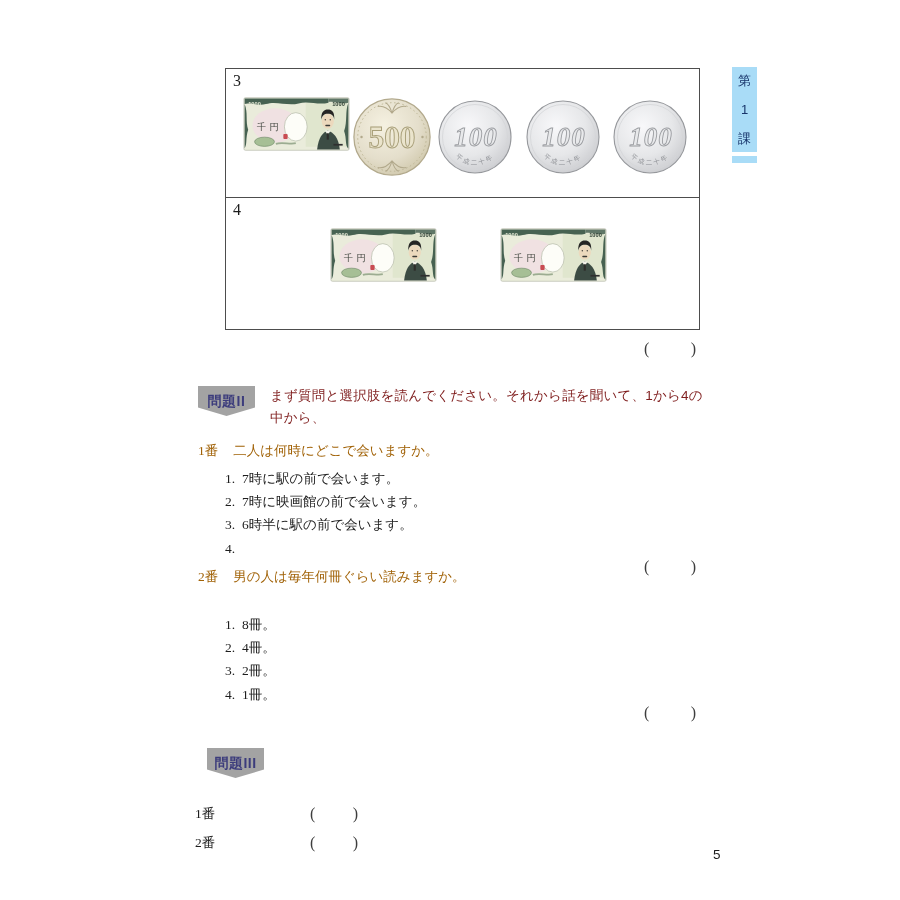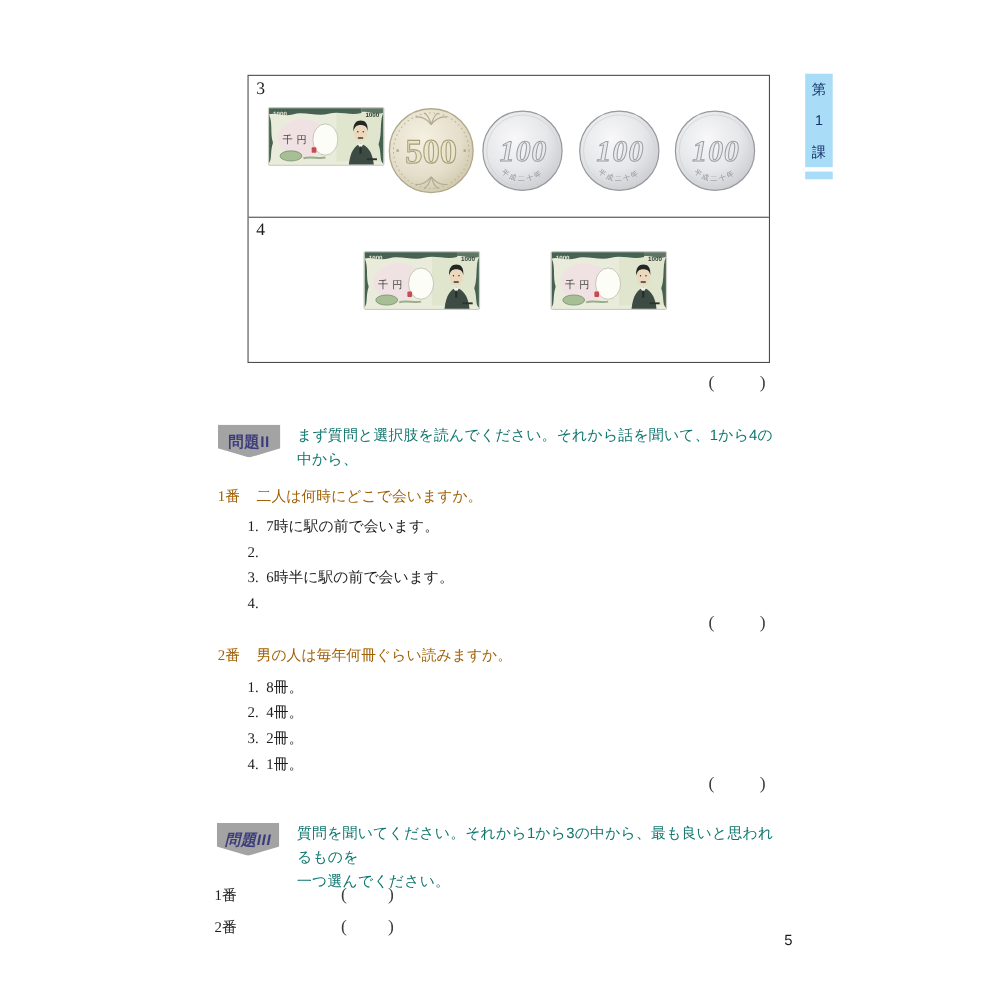--- a/index.html
+++ b/index.html
@@ -38,21 +38,21 @@
     position:absolute; left:198px; width:57px; height:30px;
     background:#a3a3a3; color:#3c3c7c;
     clip-path:polygon(0 0, 100% 0, 100% 72%, 50% 100%, 0 72%);
     display:flex; justify-content:center; align-items:center;
     font-size:14px; font-weight:bold; letter-spacing:0.5px;
   }
   .ribbon span { line-height:20px; }
 
   .instructions {
     position:absolute; left:270px; width:440px;
-    font-size:13.5px; line-height:21.5px; color:#0f766e; letter-spacing:0.2px;
+    font-size:13.5px; line-height:21.5px; color:#7f1d1d; letter-spacing:0.2px;
   }
 
   .q-line {
     position:absolute; left:198px; font-size:13.5px; color:#a16207;
     font-family:"Liberation Serif","DejaVu Serif",serif;
   }
   .q-line .q-num { margin-right:15px; }
 
   .opt-list { position:absolute; left:225px; }
   .opt-row {
@@ -206,35 +206,36 @@
   <div class="q-line" style="top:442px;">
     <span class="q-num">1番</span><span>二人は何時にどこで会いますか。</span>
   </div>
   <div class="opt-list" style="top:467px;">
     <div class="opt-row">
         <span class="opt-num">1.</span>
         <span>7時に駅の前で会います。</span>
       </div>
     <div class="opt-row">
         <span class="opt-num">2.</span>
+        <span>7時に映画館の前で会います。</span>
       </div>
     <div class="opt-row">
         <span class="opt-num">3.</span>
         <span>6時半に駅の前で会います。</span>
       </div>
     <div class="opt-row">
         <span class="opt-num">4.</span>
       </div>
   </div>
   <div class="blank blank-large" style="top:558px;">
     <span>(</span>
     <span>)</span>
   </div>
 
-  <div class="q-line" style="top:587px;">
+  <div class="q-line" style="top:568px;">
     <span class="q-num">2番</span><span>男の人は毎年何冊ぐらい読みますか。</span>
   </div>
   <div class="opt-list" style="top:613px;">
     <div class="opt-row">
         <span class="opt-num">1.</span>
         <span>8冊。</span>
       </div>
     <div class="opt-row">
         <span class="opt-num">2.</span>
         <span>4冊。</span>
@@ -246,26 +247,22 @@
     <div class="opt-row">
         <span class="opt-num">4.</span>
         <span>1冊。</span>
       </div>
   </div>
   <div class="blank blank-large" style="top:704px;">
     <span>(</span>
     <span>)</span>
   </div>
 
-  <div class="ribbon" style="top:748px; left:197px;font-style:italic;">
+  <div class="ribbon" style="top:748px; left:207px;">
     <span>問題III</span>
-  </div>
-  <div class="instructions" style="top:747px;">
-    <div>質問を聞いてください。それから1から3の中から、最も良いと思われるものを</div>
-    <div>一つ選んでください。</div>
   </div>
 
   <div class="p3-row-num" style="top:805px;">1番</div>
   <div class="blank blank-small" style="top:805px;">
     <span>(</span>
     <span>)</span>
   </div>
   <div class="p3-row-num" style="top:834px;">2番</div>
   <div class="blank blank-small" style="top:834px;">
     <span>(</span>

